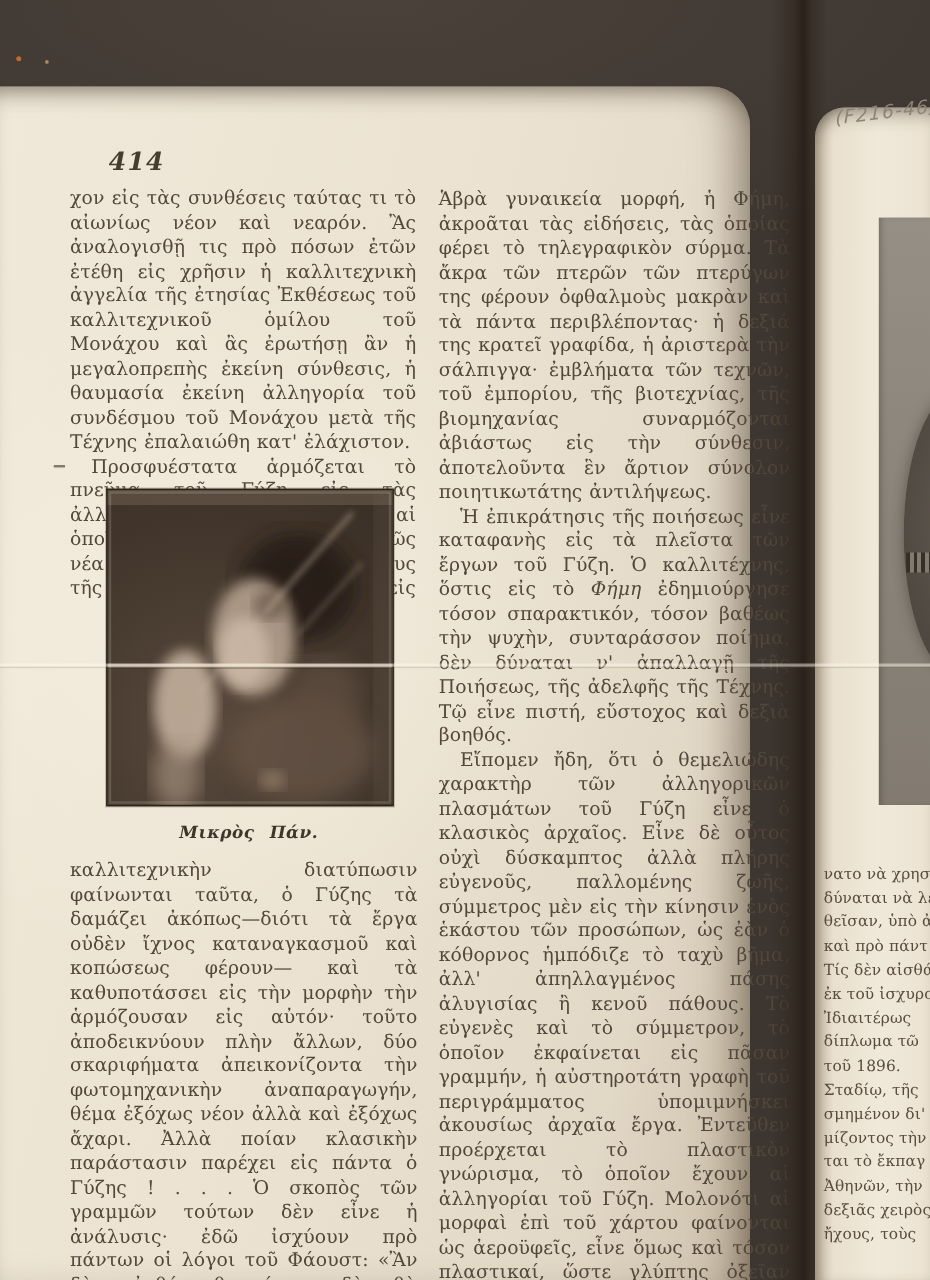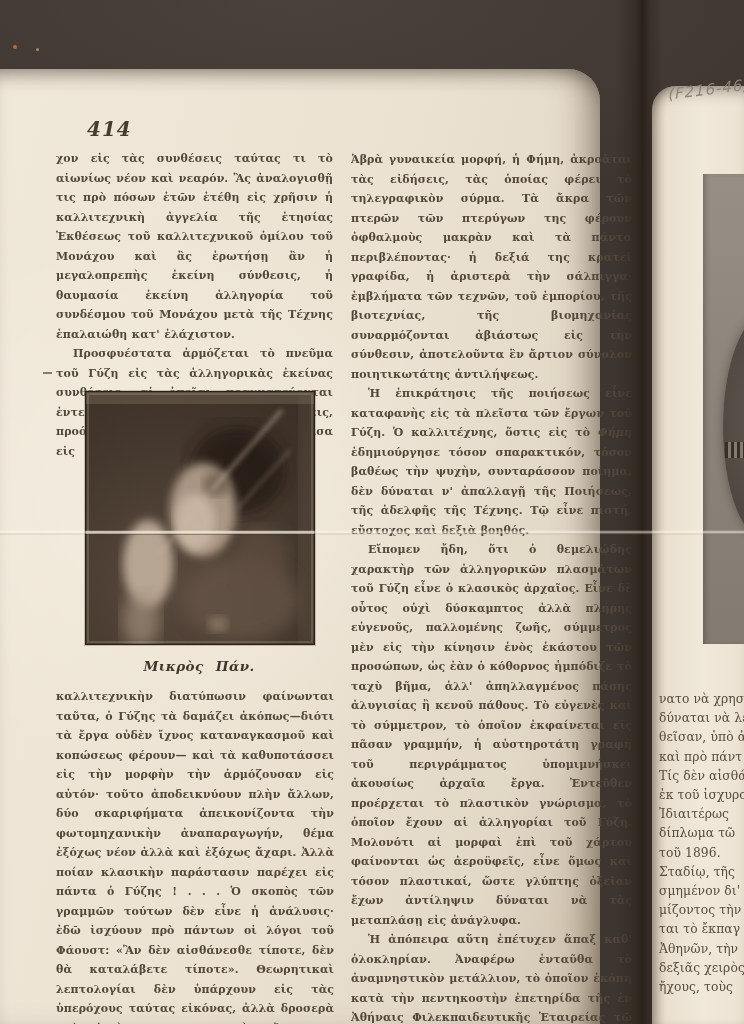--- a/index.html
+++ b/index.html
@@ -22,23 +22,23 @@
       inset 0 16px 20px -14px rgba(55,44,34,.6),
       inset -30px 0 34px -20px rgba(72,58,44,.55);
   }
   .page-number{
     position:absolute;left:87px;top:48px;
     font-style:italic;font-weight:bold;font-size:20px;letter-spacing:1px;
     color:#463c30;
   }
   .coltext{
     position:absolute;text-align:justify;
-    font-size:11px;line-height:19.5px;color:#52473a;
+    font-size:15px;line-height:19.5px;color:#52473a;
     letter-spacing:.1px;word-spacing:.5px;
-    hyphens:auto;-webkit-hyphens:auto;overflow-wrap:break-word;font-weight:bold;
+    hyphens:auto;-webkit-hyphens:auto;overflow-wrap:break-word;
   }
   .coltext p{margin:0;}
   .coltext p.ind{text-indent:17px;}
   .col-left-top{left:56px;top:80px;width:277px;}
   .col-left-bottom{left:56px;top:618px;width:278px;}
   .col-right{left:351px;top:81px;width:281px;}
   .it{font-style:italic;}
   .margin-dash{position:absolute;left:43px;top:303px;width:9px;height:2px;background:#6c5f4e;opacity:.8;}
   
   .figure{position:absolute;left:85px;top:322px;width:228px;}

